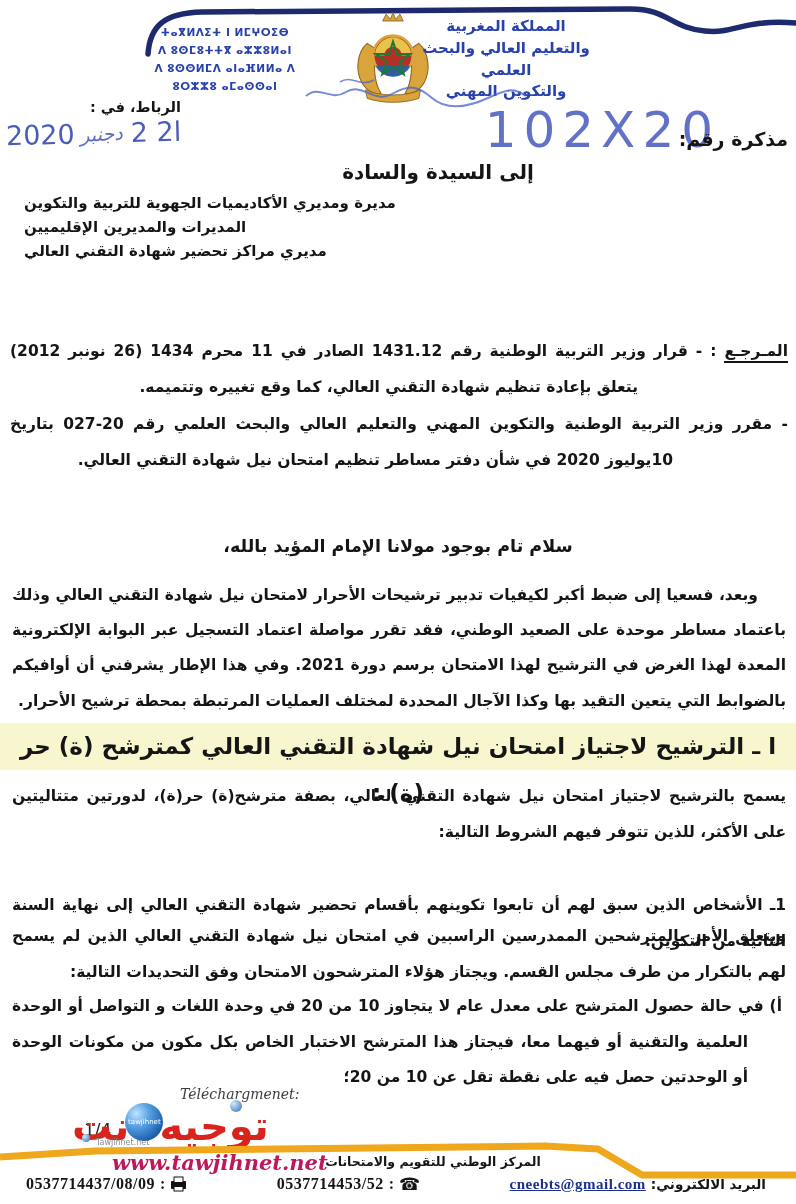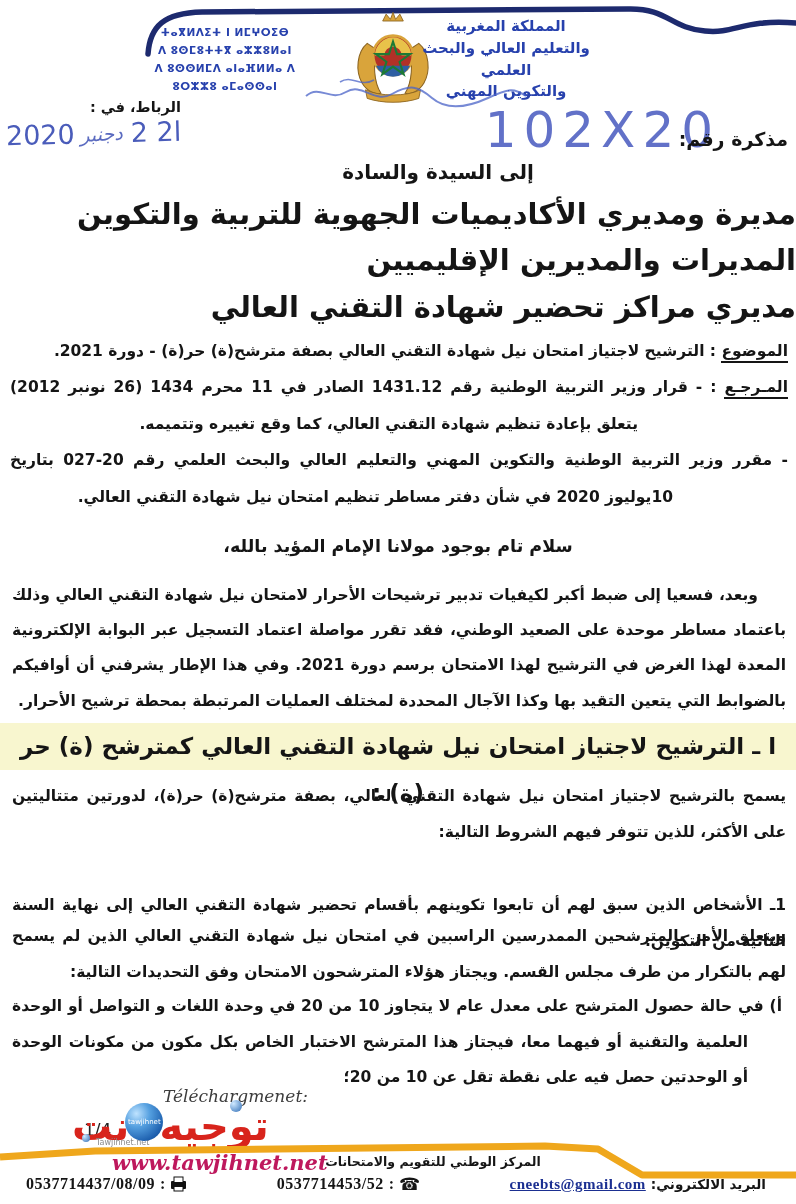--- a/index.html
+++ b/index.html
@@ -20,22 +20,22 @@
   .date-stamp{position:absolute;left:6px;top:118px;display:flex;align-items:center;gap:7px;
               color:#4a5cba;transform:rotate(-1.5deg);}
   .date-stamp .num{font-size:27px;}
   .date-stamp .month{font-size:19px;transform:skewX(-14deg) rotate(-2deg);opacity:.9;}
   .memo-label{position:absolute;right:8px;top:128px;font-size:19px;font-weight:bold;direction:rtl;}
   .memo-stamp{position:absolute;right:76px;top:101px;font-size:50px;color:#5566c4;
               letter-spacing:7px;opacity:.92;}
 
   .to-line{position:absolute;left:0;right:0;top:160px;text-align:center;font-size:20px;
            font-weight:bold;direction:rtl;transform:translateX(40px);}
-  .recipients{position:absolute;left:0;right:0;top:191px;text-align:right;direction:rtl;
-              font-size:29px;font-weight:bold;line-height:1.6;}
+  .recipients{position:absolute;left:0;right:0;top:191px;text-align:left;direction:rtl;
+              font-size:15px;font-weight:bold;line-height:1.6;padding-left:24px;}
 
   
   .subject-block{position:absolute;left:10px;right:8px;top:333px;direction:rtl;
                  font-size:15.5px;font-weight:bold;line-height:2.35;text-align:justify;}
   .subject-block p{margin:0;}
   .lbl{border-bottom:2px solid #151515;padding-bottom:1px;}
   .ref-item{padding-right:150px;text-indent:-150px;}
   .ref-item2{padding-right:115px;text-indent:-115px;}
 
   .salutation{position:absolute;left:0;right:0;top:536px;text-align:center;direction:rtl;
@@ -46,22 +46,22 @@
 
   .highlight{position:absolute;left:0;right:0;top:723px;height:47px;background:#f8f6cf;
              direction:rtl;text-align:center;font-size:23px;font-weight:bold;line-height:47px;}
 
   .sec1-intro{position:absolute;left:12px;right:10px;top:779px;}
   .cond1{position:absolute;left:12px;right:10px;top:880px;margin-top:8px;}
   .note{position:absolute;left:12px;right:10px;top:919px;}
   .item-a{position:absolute;left:12px;right:14px;top:989px;padding-right:34px;text-indent:-34px;}
 
   
-  .telecharg{position:absolute;left:163px;top:1086px;font-family:"DejaVu Serif",serif;
-             font-style:italic;font-size:17px;color:#3c3c3c;}
+  .telecharg{position:absolute;left:180px;top:1086px;font-family:"DejaVu Serif",serif;
+             font-style:italic;font-size:14px;color:#3c3c3c;}
   .logo{position:absolute;left:72px;top:1098px;display:flex;direction:rtl;align-items:center;}
   .logo .red{color:#d8241c;font-size:40px;font-weight:bold;line-height:1;margin-top:8px;}
   .ball{width:38px;height:38px;border-radius:50%;margin:0 -4px;position:relative;z-index:2;
         background:radial-gradient(circle at 30% 28%,#bfe3ff 0%,#55a0e0 35%,#1d5fae 75%,#124379 100%);
         display:flex;align-items:center;justify-content:center;}
   .ball span{color:#fff;font-size:7px;}
   .mini-ball{position:absolute;width:12px;height:12px;border-radius:50%;
              background:radial-gradient(circle at 30% 30%,#cfe9ff,#2e6cb5);}
   .logo-caption{position:absolute;left:96px;top:1138px;font-size:8px;color:#8a8a8a;}
   .site-url{position:absolute;left:112px;top:1150px;font-family:"DejaVu Serif",serif;
@@ -128,23 +128,20 @@
   <div class="memo-label">مذكرة رقم:</div>
 
   <div class="to-line">إلى السيدة والسادة</div>
   <div class="recipients">
     <div>مديرة ومديري الأكاديميات الجهوية للتربية والتكوين</div>
     <div>المديرات والمديرين الإقليميين</div>
     <div>مديري مراكز تحضير شهادة التقني العالي</div>
   </div>
 
   <div class="subject-block">
-    <p>
-      <span class="lbl">الموضوع</span><span> :  </span><span>الترشيح لاجتياز امتحان نيل شهادة التقني العالي بصفة مترشح(ة) حر(ة) - دورة 2021.</span>
-    </p>
     <p class="ref-item">
       <span class="lbl">المـرجـع</span><span> :  </span><span>- قرار وزير التربية الوطنية رقم 1431.12 الصادر في 11 محرم 1434 (26 نونبر 2012) يتعلق بإعادة تنظيم  شهادة التقني العالي، كما وقع تغييره وتتميمه.</span>
     </p>
     <p class="ref-item ref-item2">
       <span>- مقرر وزير التربية الوطنية والتكوين المهني والتعليم العالي والبحث العلمي رقم 20-027 بتاريخ 10يوليوز 2020 في شأن دفتر مساطر تنظيم امتحان نيل شهادة التقني العالي.</span>
     </p>
   </div>
 
   <div class="salutation">سلام تام بوجود مولانا الإمام المؤيد بالله،</div>
 

